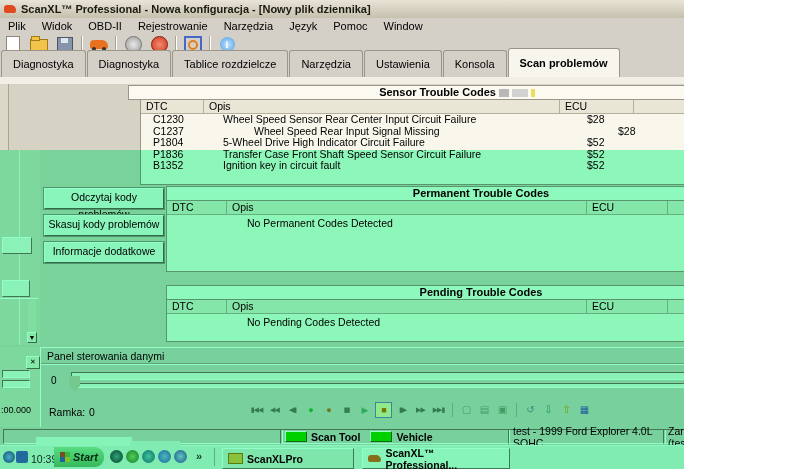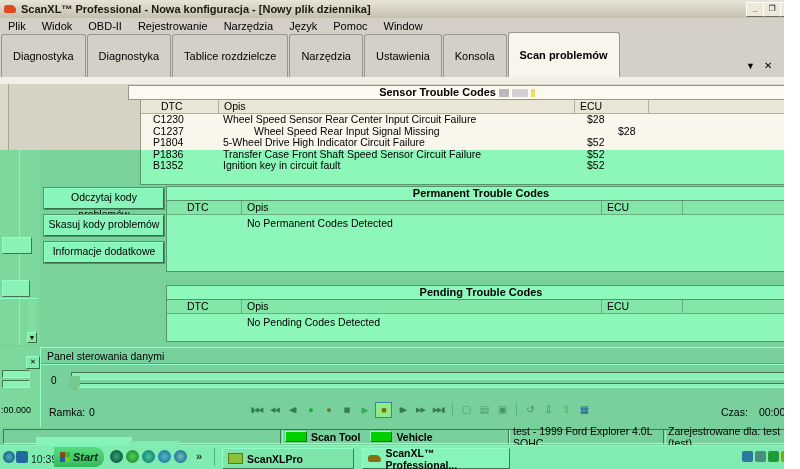--- a/index.html
+++ b/index.html
@@ -1,16 +1,16 @@
 <!DOCTYPE html>
 <html><head>
 <meta charset="utf-8">
 <style>
   html,body{margin:0;padding:0;}
-  #screen{position:relative;width:784px;height:469px;overflow:hidden;
+  #screen{position:relative;width:684px;height:469px;overflow:hidden;
     background:#d4d0c8;font-family:"Liberation Sans","DejaVu Sans",sans-serif;
     font-size:11px;color:#000;}
   .abs{position:absolute;}
   .bev-out{border:1px solid;border-color:#fff #7a766a #7a766a #fff;}
   .bev-in{border:1px solid;border-color:#7a766a #fff #fff #7a766a;}
   .btn3d{background:#ece9d8;border:1px solid;border-color:#fff #6a6a5a #6a6a5a #fff;}
   
   .titlebar{left:0;top:0;width:800px;height:18px;background:linear-gradient(#e8e4d6,#c6c0ae);
     display:flex;align-items:center;font-weight:bold;color:#1a1a10;}
   .title-car{width:12px;height:8px;background:#e04a20;border-radius:3px 5px 2px 2px;margin:0 5px 0 4px;}
@@ -31,32 +31,32 @@
   .ic-car:before,.ic-car:after{content:"";position:absolute;bottom:-2px;width:4px;height:4px;border-radius:50%;background:#333;}
   .ic-car:before{left:2px;} .ic-car:after{right:2px;}
   .ic-plug{width:15px;height:15px;border-radius:50%;background:radial-gradient(#e8e8e8,#9a9a9a);border:1px solid #777;}
   .ic-plug-red{width:15px;height:15px;border-radius:50%;background:radial-gradient(#f08a70,#d03820);border:1px solid #8a1a0a;}
   .ic-dash{width:14px;height:14px;border:2px solid #4868c8;display:flex;align-items:center;justify-content:center;}
   .ic-dash i{display:block;width:6px;height:6px;border:2px solid #e08020;border-radius:50%;}
   .ic-info{width:15px;height:15px;border-radius:50%;background:radial-gradient(#bfe2ff,#4d9ee0);color:#fff;
     font-weight:bold;font-size:10px;text-align:center;line-height:15px;font-family:"Liberation Serif",serif;}
   
   .tabrow{left:0;top:56px;width:800px;height:21px;background:#d4d0c8;display:flex;align-items:flex-end;}
-  .tab{height:18px;line-height:18px;padding:12px 11px;border:1px solid #9a968a;border-bottom:none;
+  .tab{height:18px;line-height:18px;padding:4px 11px;border:1px solid #9a968a;border-bottom:none;
     border-radius:3px 3px 0 0;background:#d4d0c8;margin-left:1px;}
   .tab.active{background:#f7f5ec;font-weight:bold;height:20px;line-height:20px;}
   
   .workspace{left:0;top:77px;width:800px;height:270px;background:#d6d2c4;}
   .band{left:0;top:77px;width:786px;height:7px;background:#f2f0e6;}
   .check{left:8px;top:84px;width:112px;height:72px;background:#090602;text-align:center;}
   .check .word{color:#ff8c00;font-weight:bold;font-size:20px;letter-spacing:1px;line-height:20px;}
   .grp-hdr{height:13px;background:#fbf9f0;border:1px solid #9a968a;font-weight:bold;
     text-align:center;line-height:12px;font-size:11px;}
   .tblbox{background:#f9f7ec;border:1px solid #9a968a;}
-  .throw{display:flex;height:13px;background:#e9e6d6;border-bottom:1px solid #b4b0a0;padding-left:15px;}
+  .throw{display:flex;height:13px;background:#e9e6d6;border-bottom:1px solid #b4b0a0;}
   .th{border-right:1px solid #b4b0a0;padding-left:5px;line-height:12px;font-size:10.5px;}
   .trow{display:flex;height:11.5px;font-size:10.5px;line-height:11.5px;}
   .td{padding-left:12px;overflow:hidden;white-space:nowrap;}
   .gblock{display:inline-block;height:8px;vertical-align:middle;margin-left:3px;}
   .sidebtn{left:44px;width:118px;height:19px;background:#f4f5ee;border:1px solid;
     border-color:#fff #5a6a5a #5a6a5a #fff;outline:1px solid #8a968a;text-align:center;line-height:17px;font-size:10.5px;}
   
   .sbar{background:#e2decd;}
   .sarrow{background:#ece9d8;border:1px solid;border-color:#fff #6a6a5a #6a6a5a #fff;
     font-size:7px;text-align:center;line-height:10px;}

